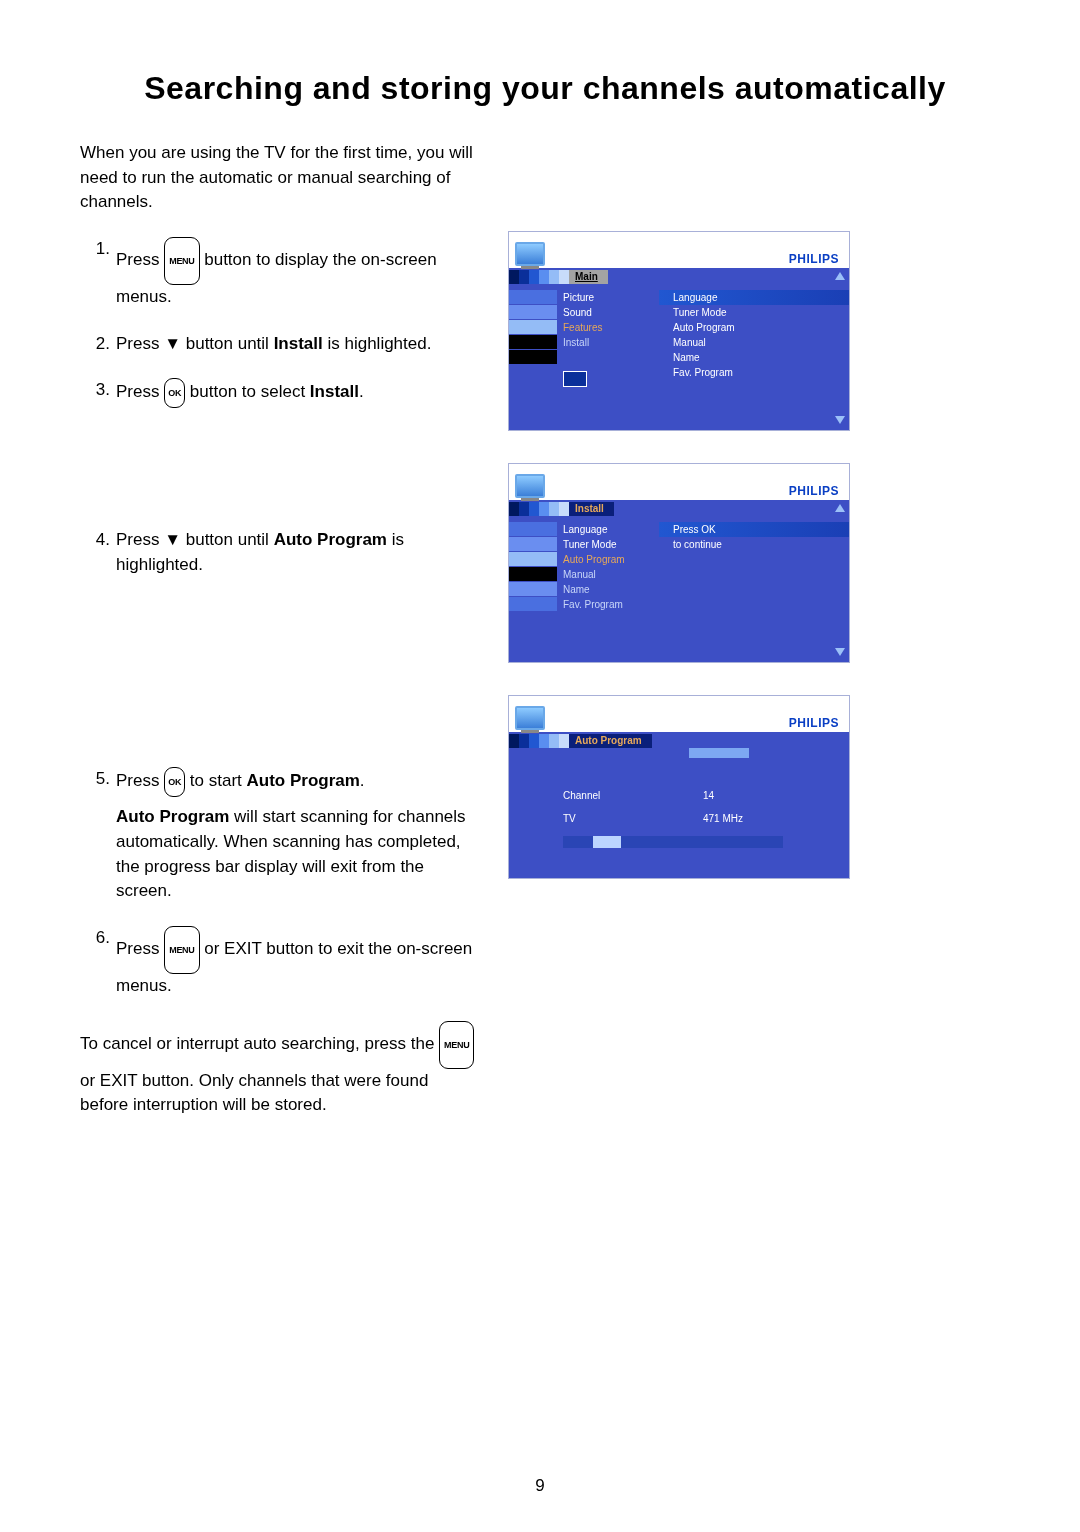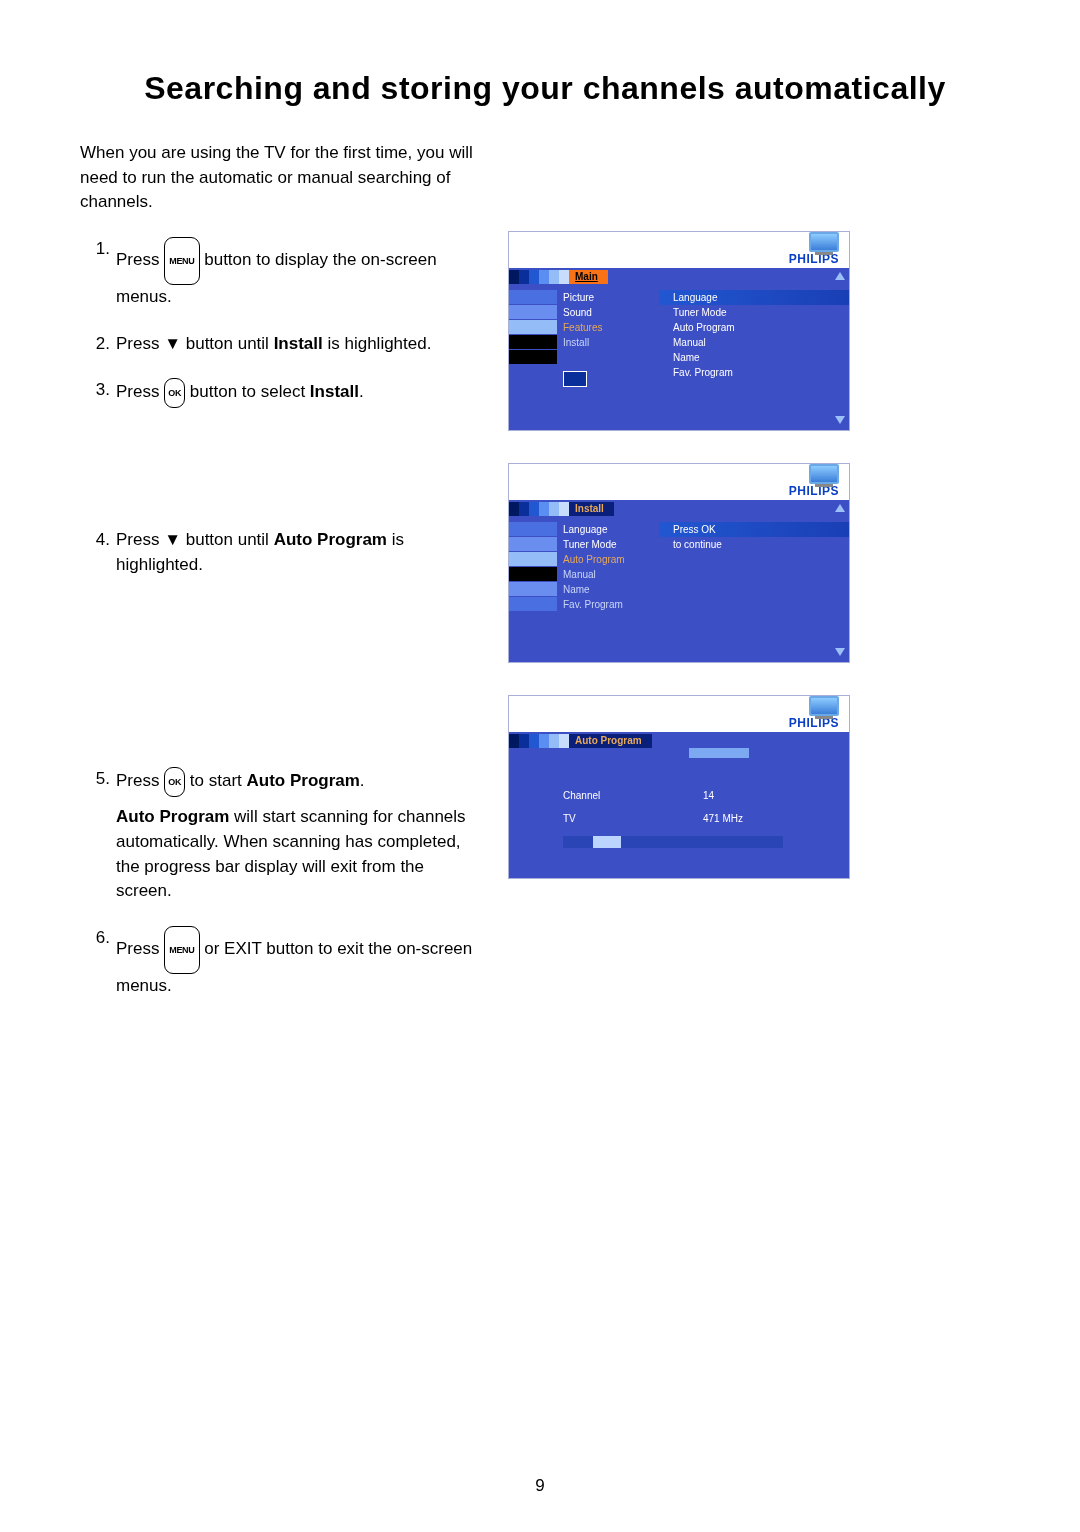--- a/index.html
+++ b/index.html
@@ -74,21 +74,20 @@
     position: relative;
     padding-bottom: 20px;
   }
   .screen-top {
     height: 34px;
     background: #fff;
     display: flex;
     align-items: flex-end;
     padding: 0 10px 2px 6px;
     justify-content: space-between;
-    flex-direction: column;
   }
   .tv-icon {
     width: 26px; height: 20px;
     border: 2px solid #6aa8e8;
     border-radius: 2px;
     background: linear-gradient(#8ecbff,#3b7fd8);
     position: relative;
   }
   .tv-icon:after {
     content: "";
@@ -110,21 +109,21 @@
     height: 18px;
     margin-top: 0;
   }
   .bc-stripes {
     display: flex;
     height: 14px;
   }
   .bc-stripes div { width: 10px; height: 14px; }
   .s0{background:#00185f}.s1{background:#0a2f9a}.s2{background:#2157d1}.s3{background:#5a8ef0}.s4{background:#94bcf6}.s5{background:#c8dcfb}
   .bc-label {
-    background: #f97316;
+    background: #a3a3a3;
     color: #000;
     font-size: 10px;
     font-weight: bold;
     padding: 1px 10px 1px 6px;
     text-decoration: underline;
     height: 12px;
     line-height: 12px;
   }
   .bc-label.dark {
     background: #0a1f7a;
@@ -288,20 +287,23 @@
       <div class="step">
         <div class="num">6.</div>
         <div class="body">
             <p>
           <span>Press </span><span class="btn">MENU</span><span> or EXIT button to exit the on-screen menus.</span>
         </p>
           </div>
       </div>
     </div>
 
+    <div class="tip-body">
+      <span>To cancel or interrupt auto searching, press the </span><span class="btn">MENU</span><span> or EXIT button. Only channels that were found before interruption will be stored.</span>
+    </div>
   </div>
 
   <div class="rightcol">
 
     <div class="screen">
       <div class="screen-top">
         <div class="tv-icon"></div>
         <div class="brand">PHILIPS</div>
       </div>
       <div class="breadcrumb">

